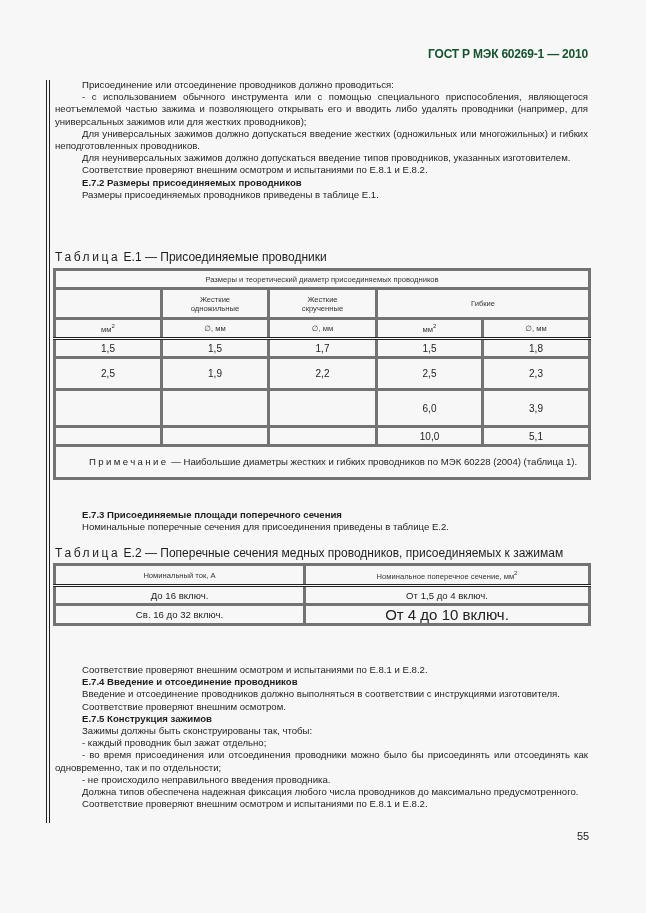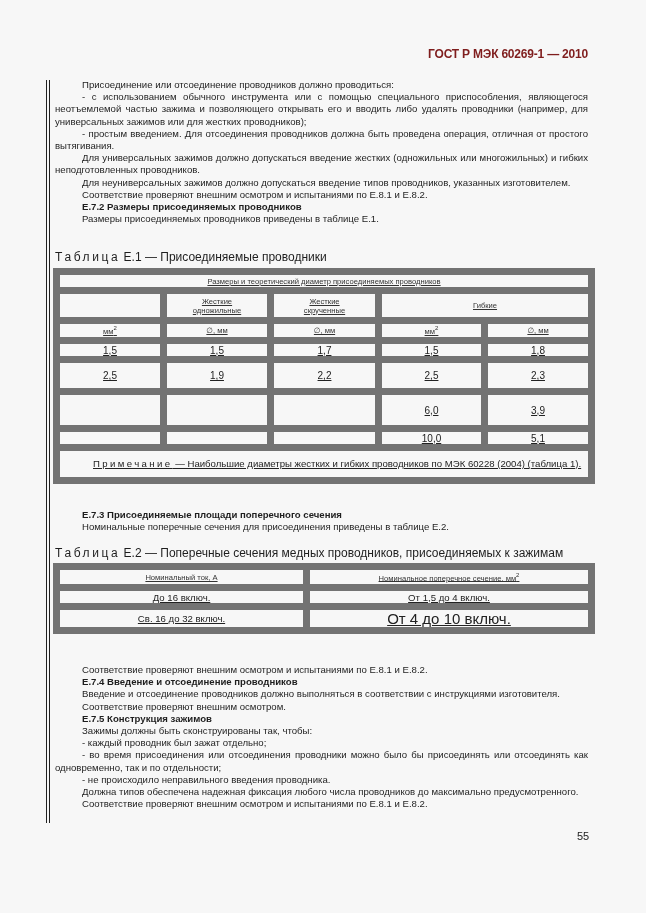--- a/index.html
+++ b/index.html
@@ -7,42 +7,42 @@
     width: 646px; height: 913px;
     background: #f7f7f7;
     position: relative;
     overflow: hidden;
     font-family: "Liberation Sans", "DejaVu Sans", sans-serif;
     color: #1e1e1e;
   }
   .header {
     position: absolute; top: 47px; right: 58px;
     font-size: 12px; font-weight: bold; letter-spacing: -0.2px;
-    color: #7f1d1d;
+    color: #14532d;
   }
   .change-bar {
     position: absolute; left: 46px; top: 80px; height: 743px; width: 4px;
     border-left: 1px solid #222; border-right: 1px solid #222;
     box-sizing: border-box;
   }
   .content {
     position: absolute; left: 55px; top: 79px; width: 533px;
     font-size: 9.6px; line-height: 12.2px;
   }
   .p { margin: 0; text-align: justify; }
   .ind { text-indent: 27px; }
   .b { font-weight: bold; }
   .sp { letter-spacing: 2.6px; }
   .tcap { margin: 0; position: absolute; left: 55px; font-size: 12px; }
   table.t {
     position: absolute; border-collapse: collapse;
     font-size: 7.6px; color: #333; table-layout: fixed;
   }
   table.t td {
-    border: 7px solid #737373; text-align: center; padding: 0; vertical-align: middle; text-decoration: underline;
+    border: 3px solid #737373; text-align: center; padding: 0; vertical-align: middle;
   }
   table.t td.v { font-size: 10px; color: #222; }
   .dbl td { border-bottom: 3px double #222 !important; }
   .note-cell {
     text-align: left !important; font-size: 9.6px; color: #222;
     padding: 4px 6px 4px 6px !important; line-height: 12px;
   }
   .note-cell span.sp { letter-spacing: 2.4px; }
   .page-num {
     position: absolute; top: 830px; left: 577px; font-size: 11px; color: #222;
@@ -52,21 +52,20 @@
 </head>
 <body>
 
 <div class="header">ГОСТ Р МЭК 60269-1 — 2010</div>
 
 <div class="change-bar"></div>
 
 <div class="content">
   <p class="p ind">Присоединение или отсоединение проводников должно проводиться:</p>
   <p class="p ind">- с использованием обычного инструмента или с помощью специального приспособления, являющегося неотъемлемой частью зажима и позволяющего открывать его и вводить либо удалять проводники (например, для универсальных зажимов или для жестких проводников);</p>
-  <p class="p ind">- простым введением. Для отсоединения проводников должна быть проведена операция, отличная от простого вытягивания.</p>
   <p class="p ind">Для универсальных зажимов должно допускаться введение жестких (одножильных или многожильных) и гибких неподготовленных проводников.</p>
   <p class="p ind">Для неуниверсальных зажимов должно допускаться введение типов проводников, указанных изготовителем.</p>
   <p class="p ind">Соответствие проверяют внешним осмотром и испытаниями по Е.8.1 и Е.8.2.</p>
   <p class="p ind b">Е.7.2 Размеры присоединяемых проводников</p>
   <p class="p ind">Размеры присоединяемых проводников приведены в таблице Е.1.</p>
 </div>
 
 <p class="tcap" style="top:250px;">
   <span class="sp">Таблица</span>
   <span>Е.1</span><span> — Присоединяемые проводники</span>

